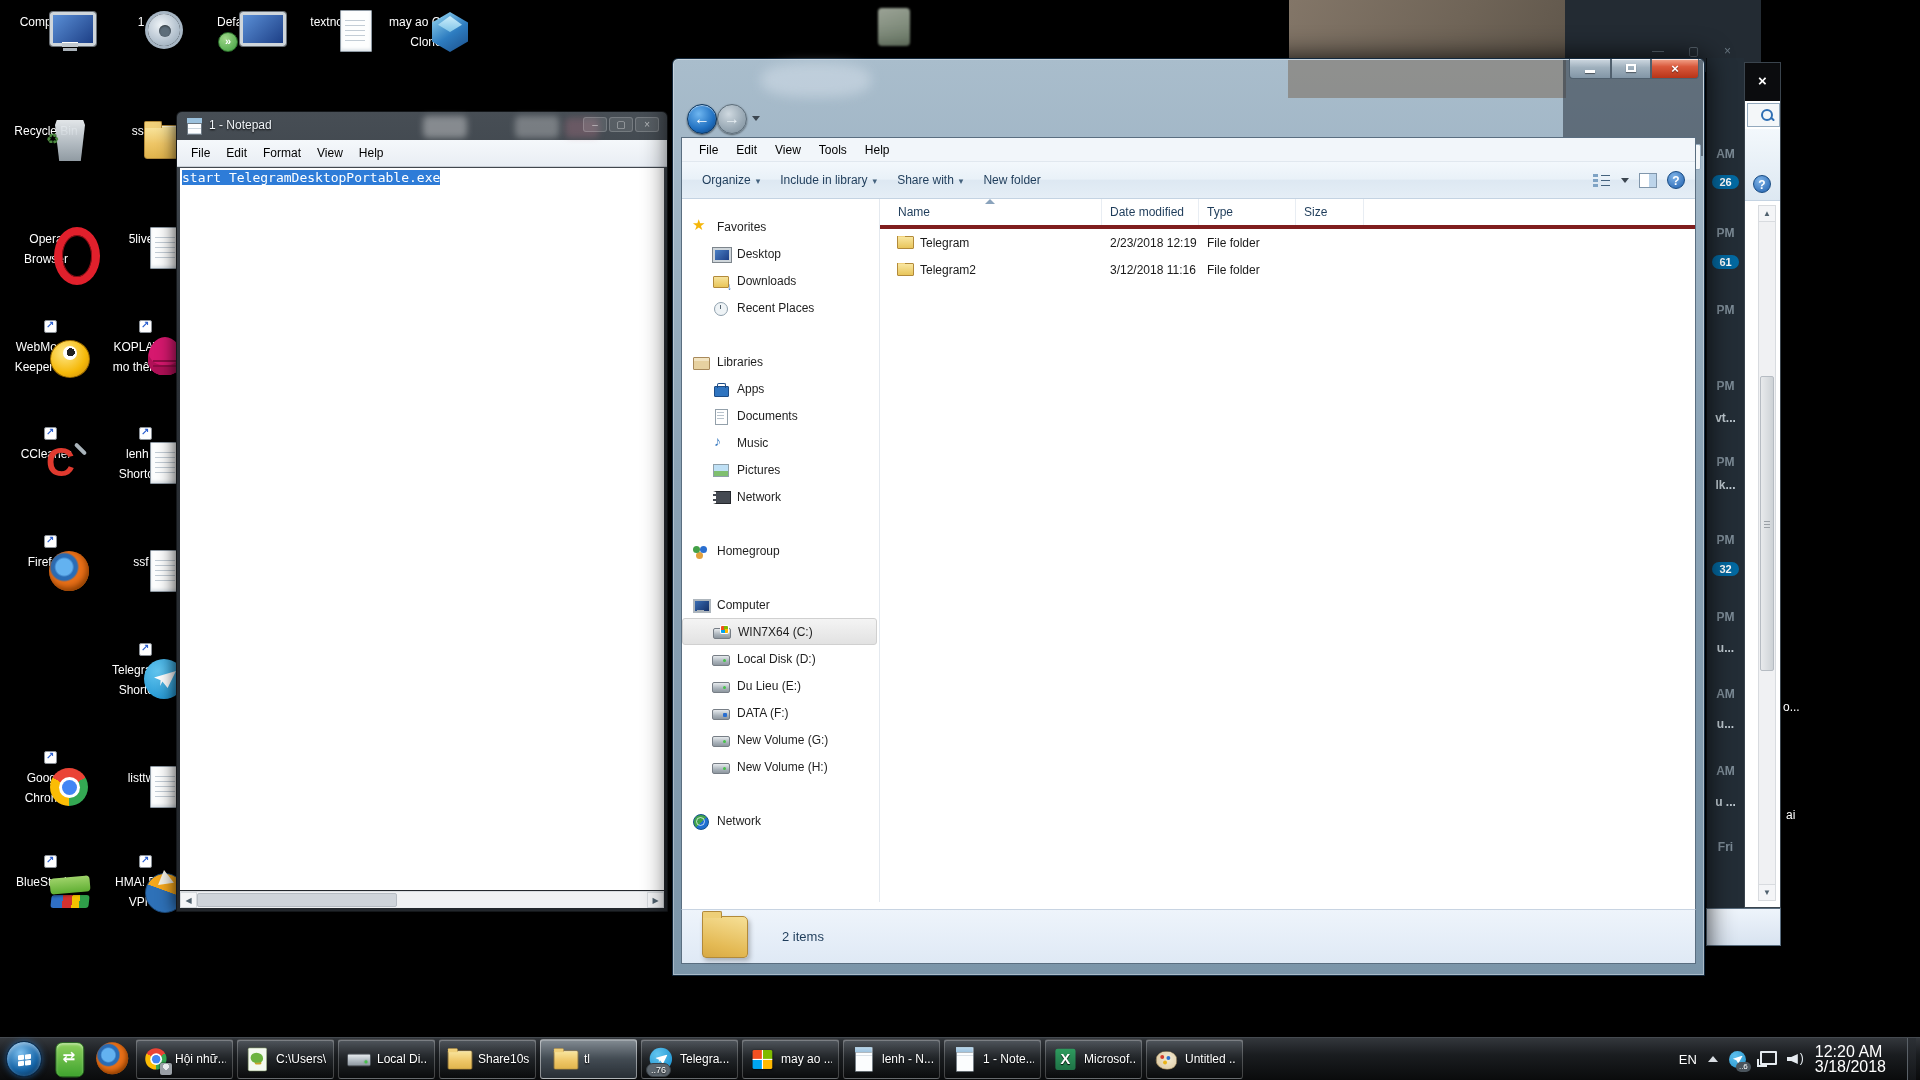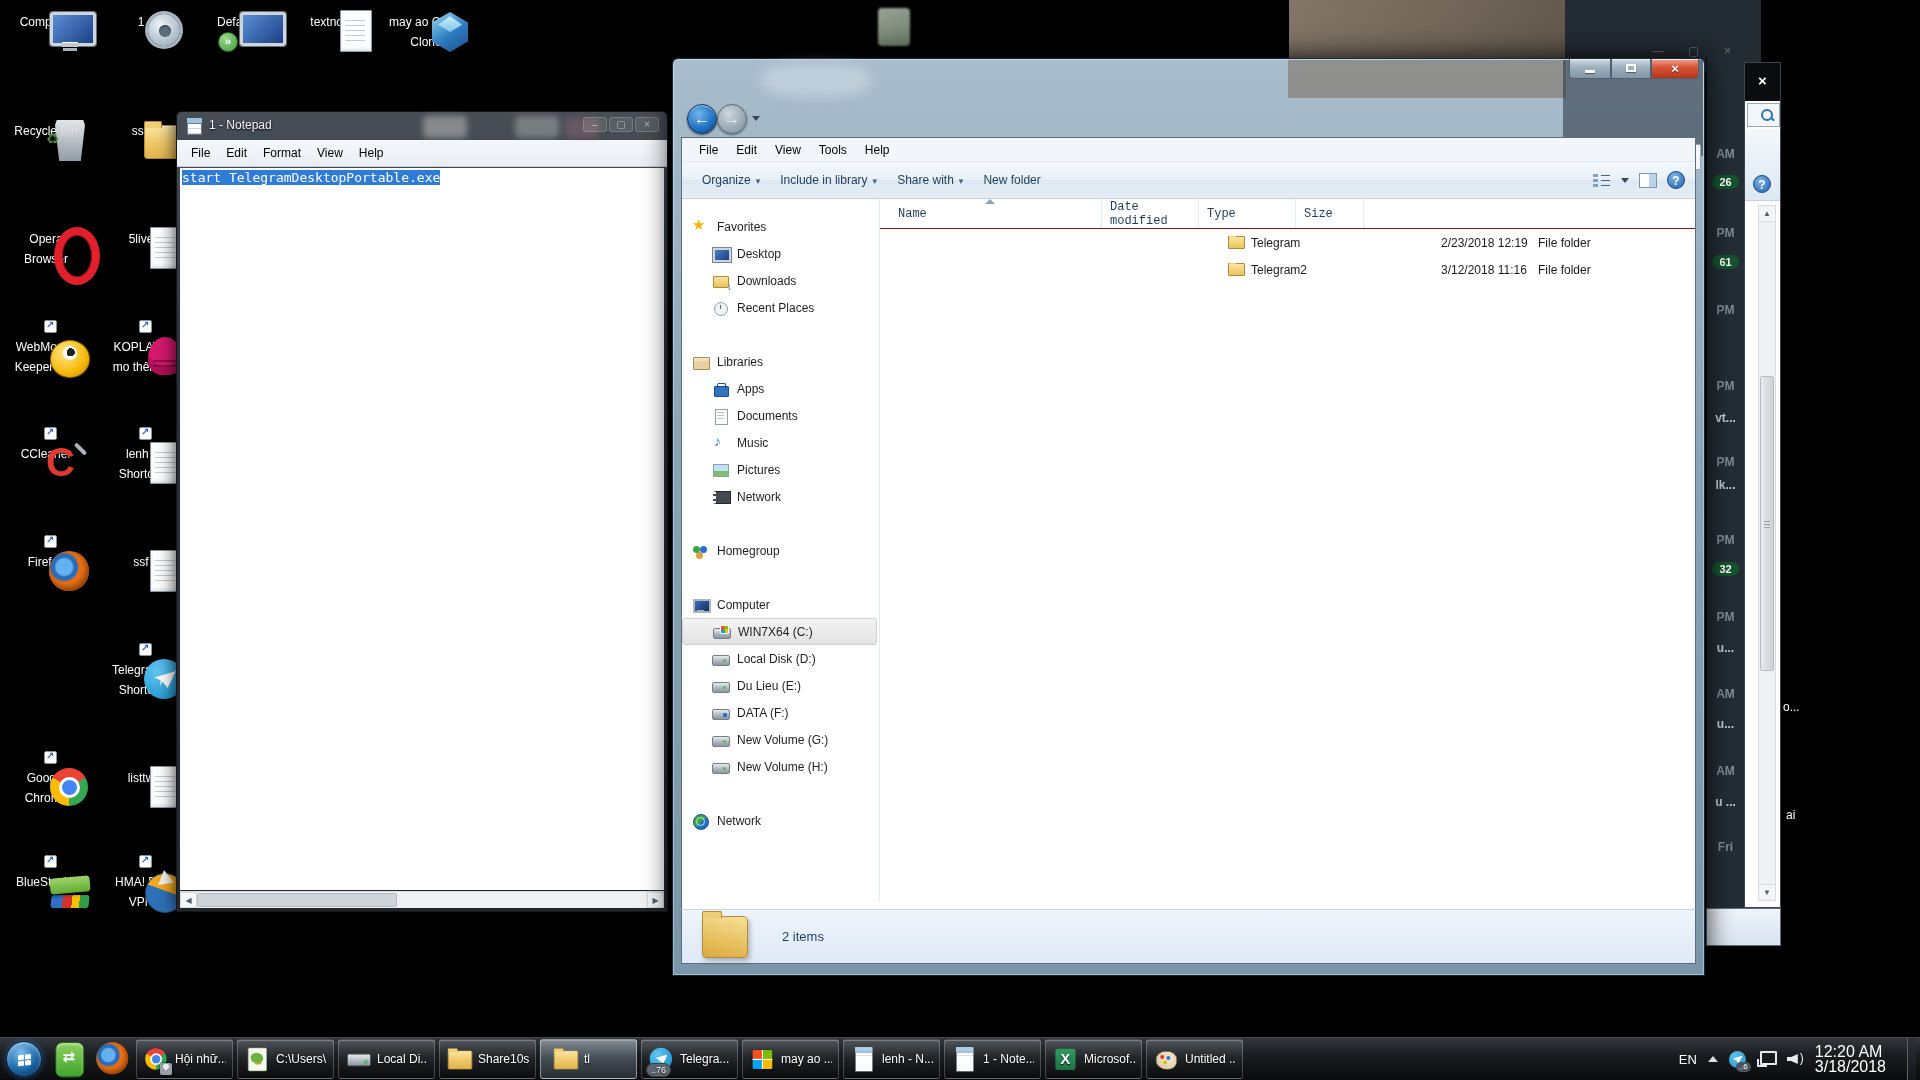--- a/index.html
+++ b/index.html
@@ -275,29 +275,29 @@
   .si[data-sicon="drive"]::after{left:11px;top:9px;width:3px;height:3px;border-radius:50%;background:#46c24a;}
   .si[data-sicon="drive-os"]::after{left:8px;top:3px;width:7px;height:7px;border-radius:1px;
     background:conic-gradient(from 0deg,#7fba00 0 25%,#ffb900 0 50%,#00a4ef 0 75%,#f25022 0);
     box-shadow:0 0 0 1px #fff;}
   .si[data-sicon="drive-media"]::after{left:11px;top:9px;width:4px;height:4px;border-radius:1px;background:#2a6fd0;}
   .si[data-sicon="network"]::before{left:1px;top:2px;width:14px;height:14px;border-radius:50%;
     background:linear-gradient(135deg,#3fa24c 50%,#1f6fd0 50%);border:1px solid #14508c;}
   .si[data-sicon="network"]::after{left:4px;top:5px;width:7px;height:7px;border:1px solid rgba(255,255,255,.7);
     border-radius:50%;}
   #explorer .filearea{flex:1;position:relative;}
-  .fhead{display:flex;height:30px;border-bottom:1px solid #7f1d1d;color:#1e3c5a;position:relative;font-family:Liberation Mono, monospace;}
+  .fhead{display:flex;height:30px;border-bottom:4px solid #7f1d1d;color:#1e3c5a;position:relative;}
   .fhead .hc{display:flex;align-items:center;padding-left:8px;border-right:1px solid #e8edf3;height:100%;}
   .fhead .hc.c-name{width:222px;padding-left:18px;position:relative;}
   .fhead .hc.c-date{width:97px;}
   .fhead .hc.c-type{width:97px;}
   .fhead .hc.c-size{width:68px;}
   .sortup{position:absolute;left:105px;top:0;width:0;height:0;border-left:5px solid transparent;
     border-right:5px solid transparent;border-bottom:5px solid #8aa3bc;}
-  .frow{display:flex;align-items:center;height:27px;color:#1a1a1a;justify-content:flex-end;}
+  .frow{display:flex;align-items:center;height:27px;color:#1a1a1a;}
   .frow .cell{padding-left:8px;overflow:hidden;white-space:nowrap;}
   .frow .c-name{width:222px;padding-left:0;display:flex;align-items:center;}
   .frow .c-date{width:97px;}
   .frow .c-type{width:97px;color:#1a1a1a;}
   .frow .c-size{width:68px;}
   .sfolder{width:17px;height:13px;margin:0 6px 0 17px;position:relative;flex:none;
     background:linear-gradient(180deg,#f9e6a0,#e8c55a);border:1px solid #b28a3a;border-radius:1px;}
   .sfolder::before{content:"";position:absolute;left:-1px;top:-4px;width:7px;height:3px;background:#f0d07a;
     border:1px solid #b28a3a;border-bottom:none;}
   #explorer .statusbar{position:absolute;left:8px;right:8px;bottom:11px;height:55px;
@@ -309,21 +309,21 @@
   .bigfolder::before{content:"";position:absolute;left:-1px;top:-6px;width:18px;height:6px;background:#eecf78;
     border:1px solid #b28a3a;border-bottom:none;border-radius:2px 2px 0 0;}
   #explorer .statusbar .stext{margin-left:34px;font-size:13px;color:#1e3c5a;}
 
   
   #stripB{position:absolute;left:1706px;top:58px;width:38px;height:850px;background:#232d36;
     border-left:1px solid #0c1116;}
   #stripB .sitem{position:absolute;left:0;width:100%;text-align:center;color:#7e8d98;font-size:12px;}
   #stripB .sitem.lab{color:#c2cdd4;}
   #stripB .sitem.badge{color:#fff;}
-  #stripB .sitem.badge b{display:inline-block;background:#14532d;border-radius:9px;padding:1px 7px;
+  #stripB .sitem.badge b{display:inline-block;background:#0369a1;border-radius:9px;padding:1px 7px;
     font-size:11px;font-weight:700;}
   #stripC{position:absolute;left:1744px;top:62px;width:37px;height:846px;background:#fff;
     border:1px solid #3a444d;}
   #stripC .chead{position:absolute;left:0;top:0;width:100%;height:38px;background:#0b0c0e;}
   #stripC .chead .x{position:absolute;left:0;top:9px;width:100%;text-align:center;color:#fff;
     font-weight:700;font-size:15px;}
   #stripC .csearch{position:absolute;left:2px;top:40px;right:0;height:24px;background:#f4f7f9;
     border:1px solid #93a9bd;display:flex;align-items:center;padding:0 4px;}
   #stripC .ctool{position:absolute;left:0;top:66px;width:100%;height:72px;
     background:linear-gradient(180deg,#f3f8fc,#dde8f2);border-bottom:1px solid #c4d3e2;}

